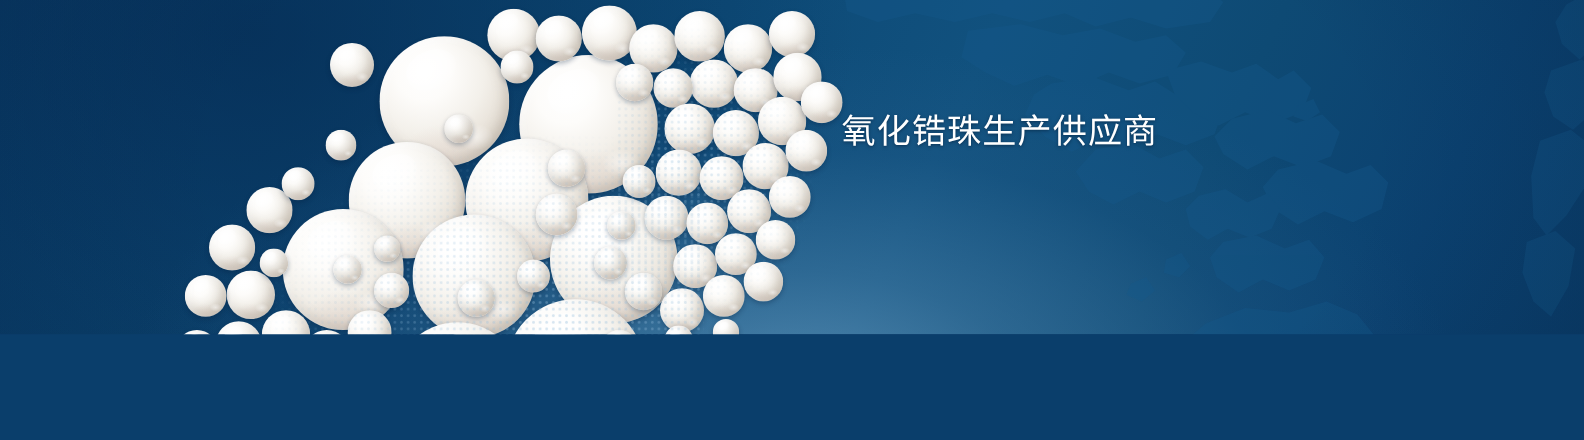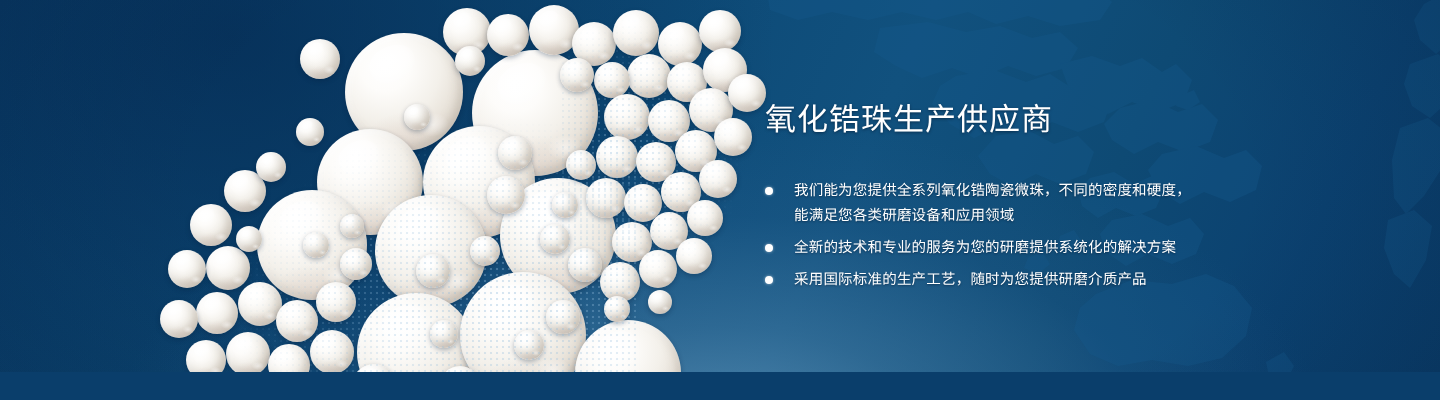--- a/index.html
+++ b/index.html
@@ -4,21 +4,21 @@
 <title>氧化锆珠生产供应商</title>
 <style>
   html, body {
     margin: 0;
     padding: 0;
     background: #0a3e6b;
   }
   #banner {
     position: relative;
     width: 1440px;
-    height: 372px;
+    height: 304px;
     overflow: hidden;
     font-family: "Liberation Sans", "DejaVu Sans", sans-serif;
     background: #0a3e6b;
   }
 
   
   .bg-base {
     position: absolute;
     inset: 0;
     background:
@@ -301,30 +301,15 @@
     <div class="bead" style="left:604px;top:296px;width:26px;height:26px;"></div>
     <div class="bead" style="left:648px;top:290px;width:24px;height:24px;"></div>
   </div>
 
   <div class="halftone"></div>
   <div class="halftone2"></div>
 
   <div id="text-block">
     <h1 id="banner-title">氧化锆珠生产供应商</h1>
 
-    <ul id="bullet-list">
-      <li class="bullet-item">
-        <span class="bullet-dot"></span>
-        <span class="bullet-line">我们能为您提供全系列氧化锆陶瓷微珠，不同的密度和硬度，</span>
-        <span class="bullet-line">能满足您各类研磨设备和应用领域</span>
-      </li>
-      <li class="bullet-item">
-        <span class="bullet-dot"></span>
-        <span class="bullet-line">全新的技术和专业的服务为您的研磨提供系统化的解决方案</span>
-      </li>
-      <li class="bullet-item">
-        <span class="bullet-dot"></span>
-        <span class="bullet-line">采用国际标准的生产工艺，随时为您提供研磨介质产品</span>
-      </li>
-    </ul>
   </div>
 
 </div>
 
 </body></html>

